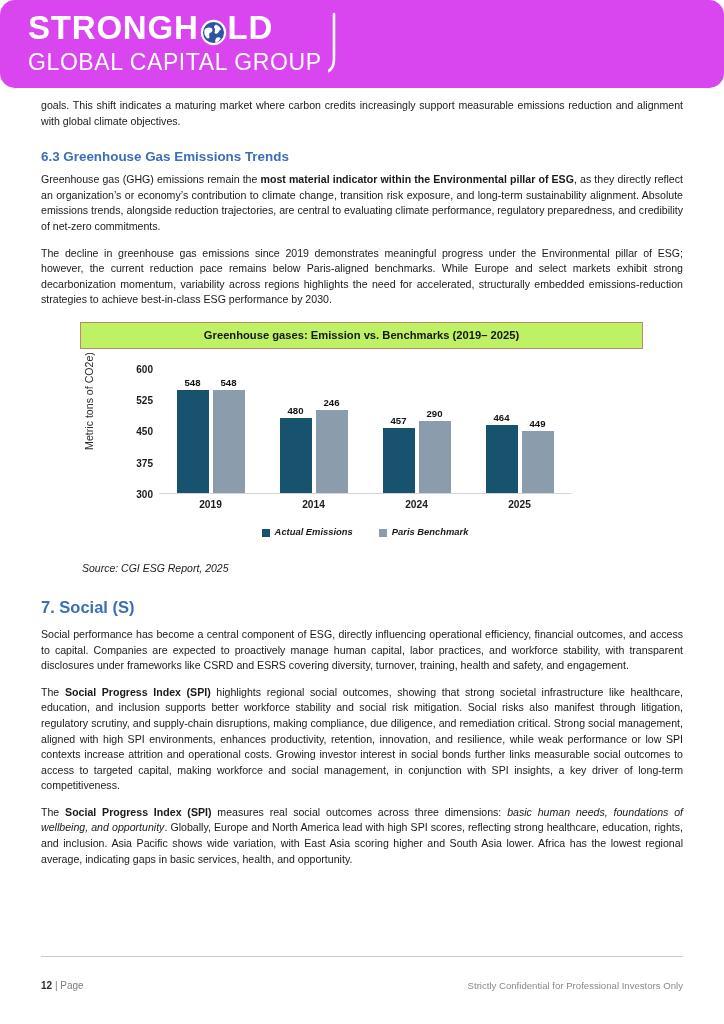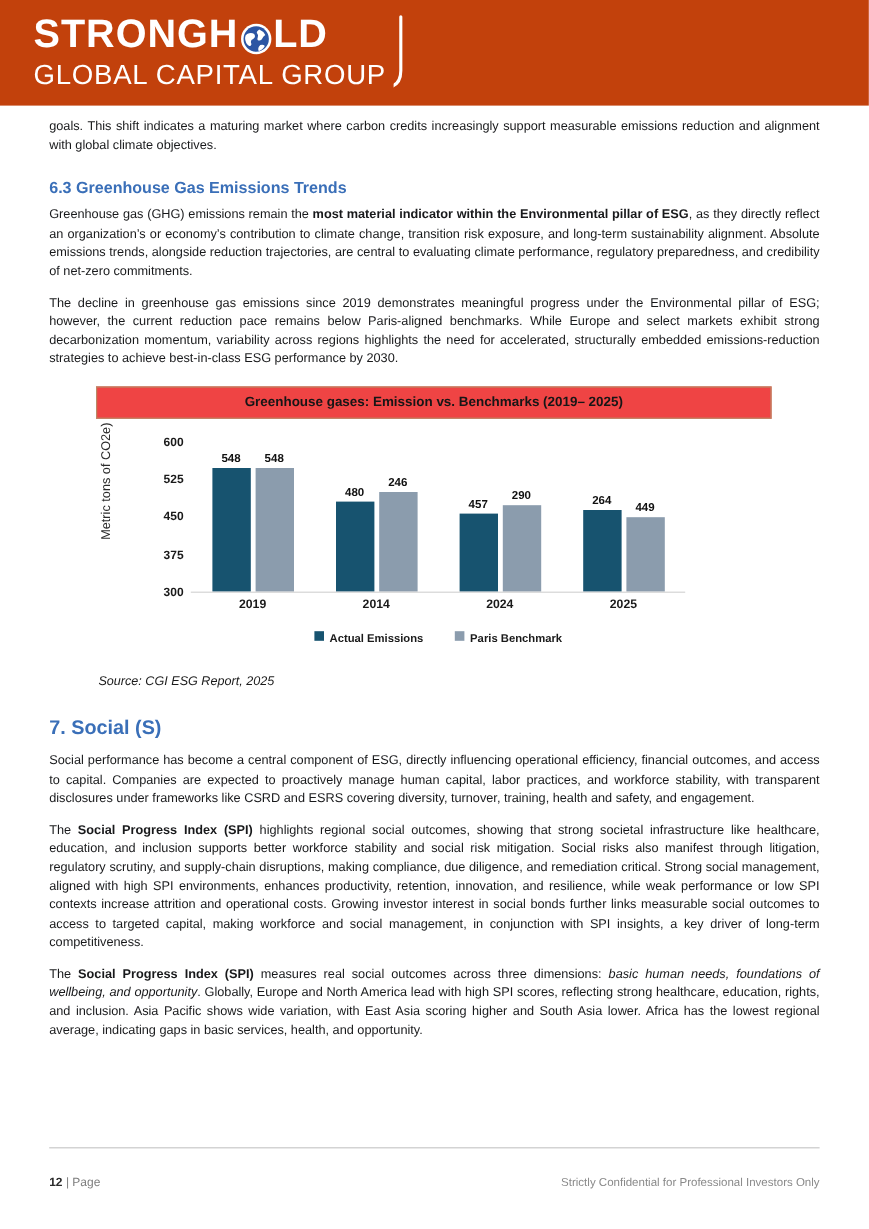--- a/index.html
+++ b/index.html
@@ -12,23 +12,24 @@
     background: #ffffff;
     font-family: "Liberation Sans", sans-serif;
     overflow: hidden;
     position: relative;
   }
 
   
   .header-band {
     width: 724px;
     height: 88px;
-    background: #c2410c;
+    background: #d946ef;
     position: relative;
     overflow: hidden;
+    border-radius: 15px;
   }
   .logo-wrap {
     position: absolute;
     left: 28px;
     top: 9px;
     width: 330px;
     height: 72px;
   }
   .logo-top {
     display: flex;
@@ -113,21 +114,21 @@
   
   .chart-block {
     margin: 14px 0 0 0;
     width: 642px;
     position: relative;
   }
   .chart-title-bar {
     margin-left: 39px;
     width: 563px;
     box-sizing: border-box;
-    background: #ef4444;
+    background: #bef264;
     border: 1px solid #b98a66;
     text-align: center;
     font-size: 11.2px;
     font-weight: bold;
     color: #161616;
     padding: 6px 0 7px 0;
     font-family: "Liberation Sans", sans-serif;
   }
   .chart-area {
     position: relative;
@@ -237,26 +238,27 @@
     position: absolute;
     left: 118px;
     top: 175px;
     width: 412px;
     display: flex;
     justify-content: center;
     gap: 26px;
   }
   .legend-item {
     display: flex;
-    align-items: flex-start;
+    align-items: flex-end;
     gap: 5px;
     font-size: 9.4px;
     font-weight: bold;
     color: #1a1a1a;
     font-family: "Liberation Sans", sans-serif;
+    font-style: italic;
   }
   .legend-swatch {
     width: 8px;
     height: 8px;
     display: inline-block;
   }
   .legend-swatch.actual { background: #17536f; }
   .legend-swatch.benchmark { background: #8b9cad; }
 
   .source-note {
@@ -377,21 +379,21 @@
               <div class="bar actual" style="height: 52.3333%;">
                 <span class="bar-label">457</span>
               </div>
               <div class="bar benchmark" style="height: 57.6667%;">
                 <span class="bar-label">290</span>
               </div>
             </div>
 
             <div class="group">
               <div class="bar actual" style="height: 54.6667%;">
-                <span class="bar-label">264</span>
+                <span class="bar-label">464</span>
               </div>
               <div class="bar benchmark" style="height: 49.6667%;">
                 <span class="bar-label">449</span>
               </div>
             </div>
           </div>
 
           <div class="axis-line"></div>
         </div>
 

